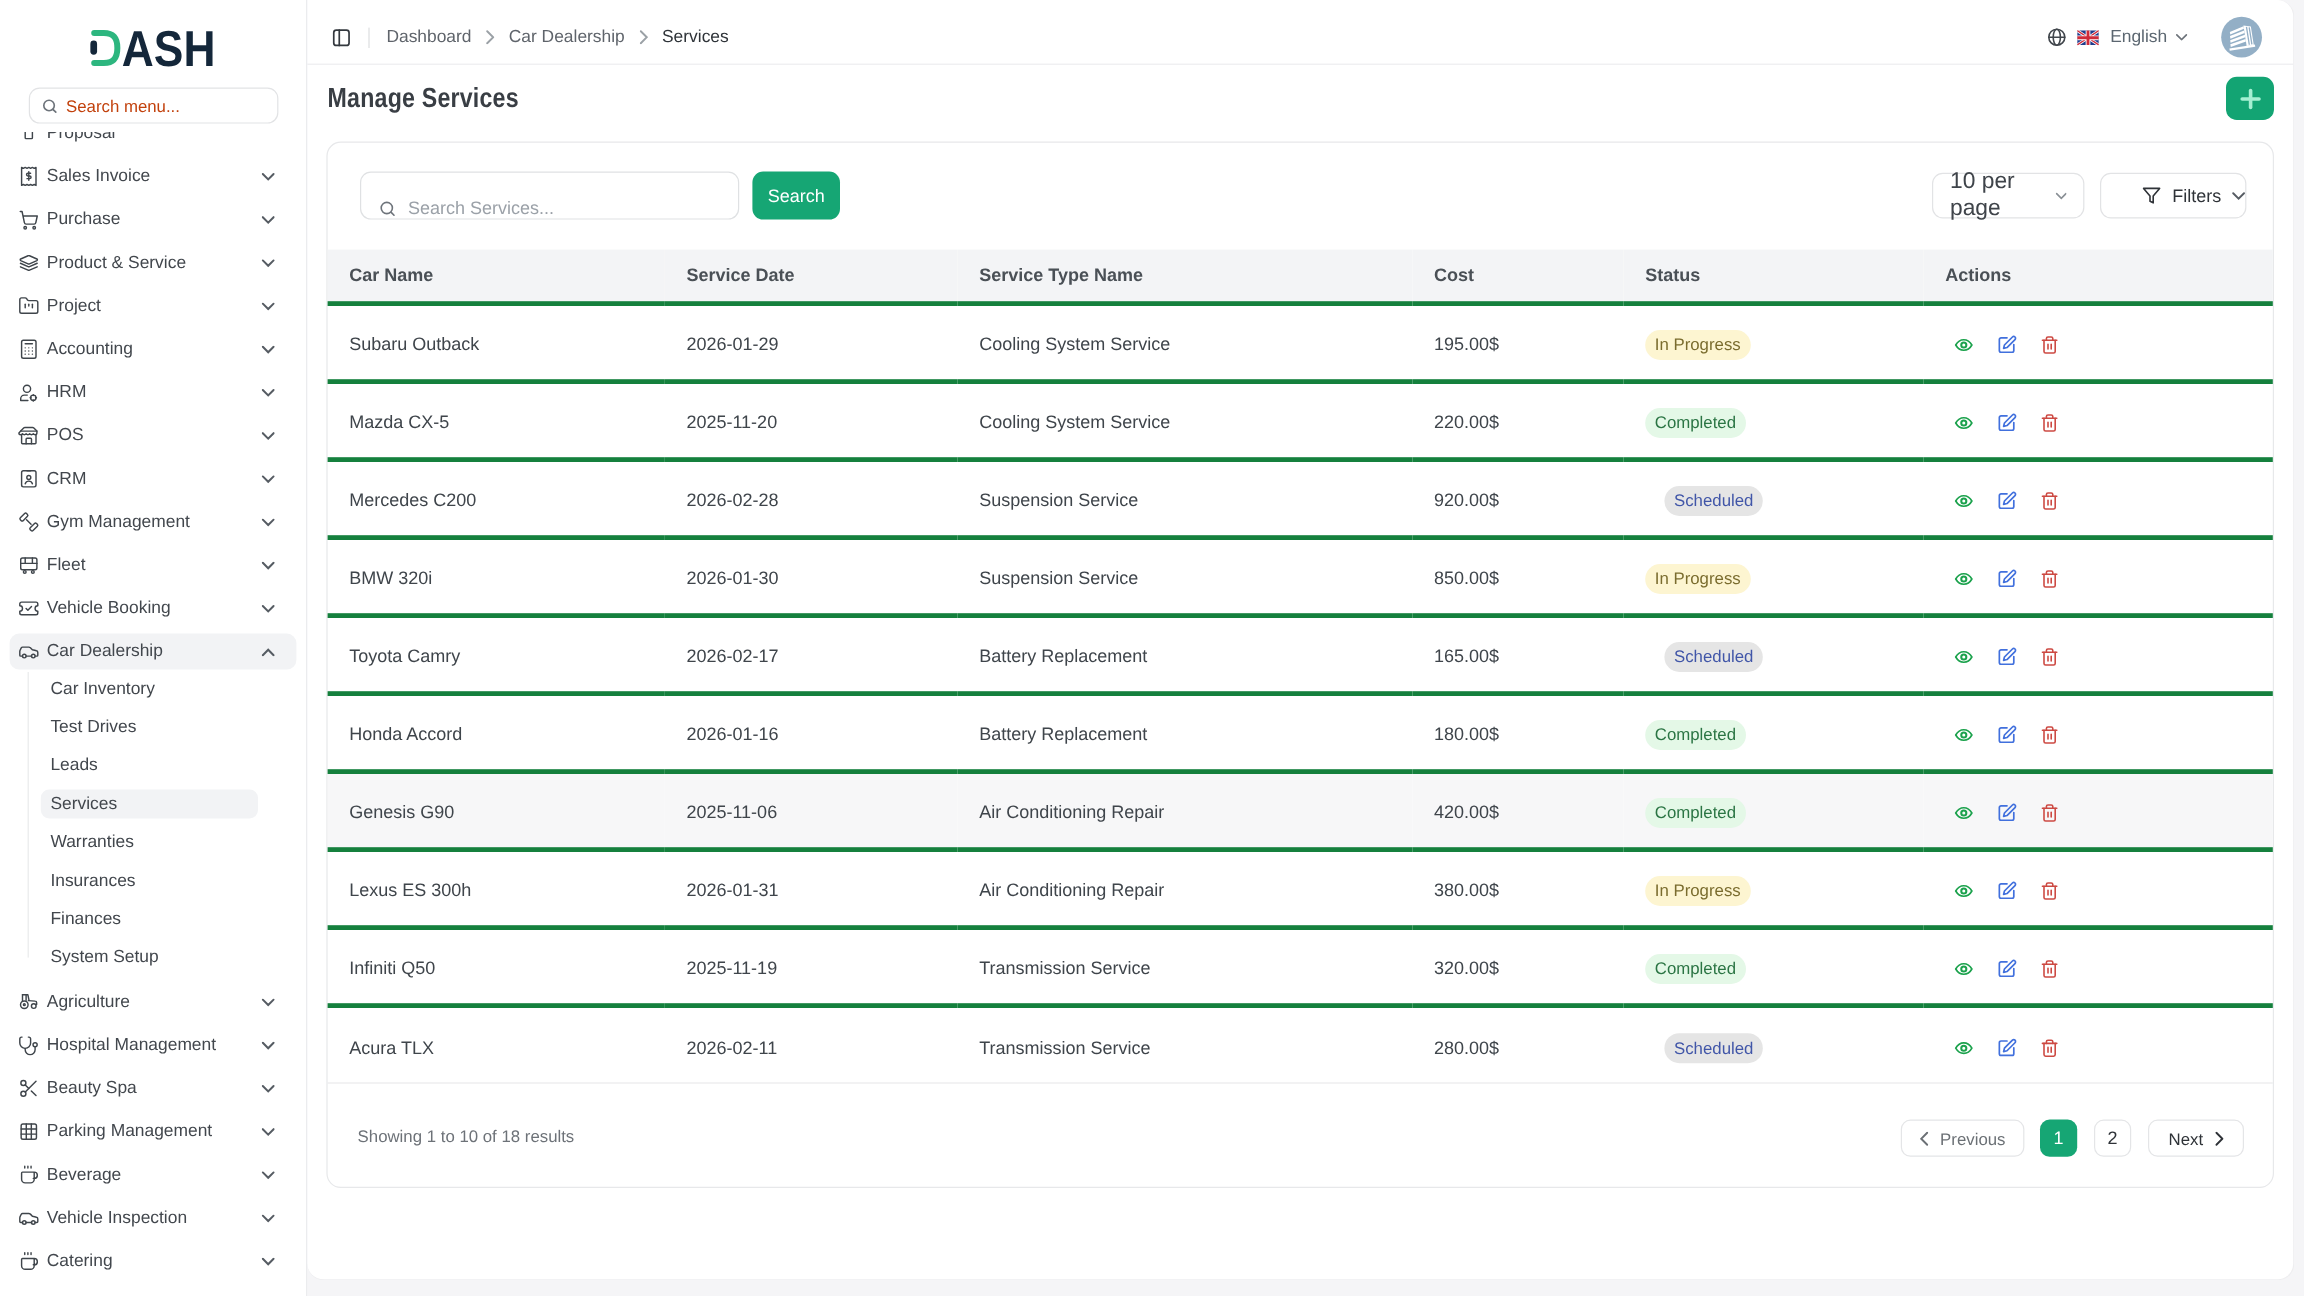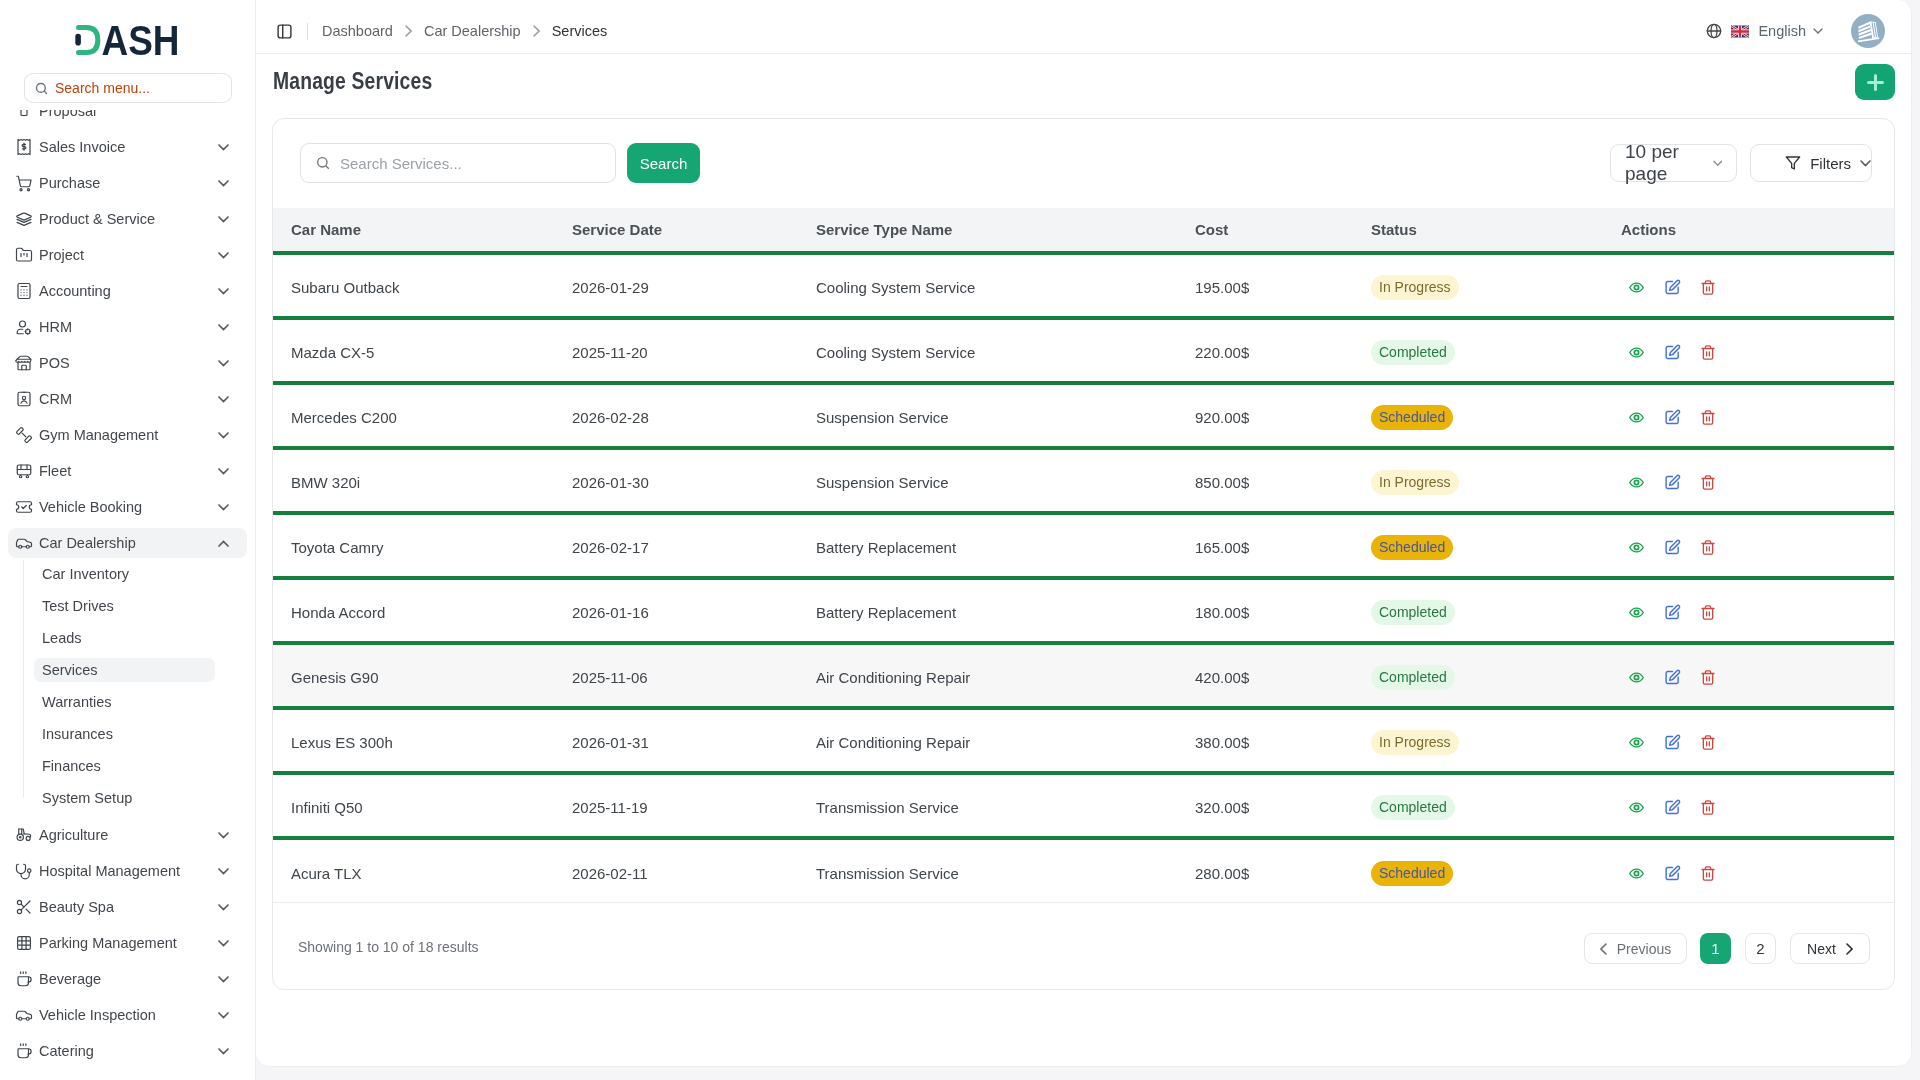--- a/index.html
+++ b/index.html
@@ -24,33 +24,33 @@
 .crumbs{position:absolute;left:20px;top:4px;height:54px;display:flex;align-items:center;}
 .crumbs .t{font-size:14.5px;color:#5f646b;}
 .crumbs .last{color:#2e3338;}
 .tright{position:absolute;right:26px;top:4px;height:54px;display:flex;align-items:center;}
 .avatar{width:34px;height:34px;border-radius:50%;background:#93afc6;display:flex;align-items:center;justify-content:center;}
 .h1{position:absolute;left:17px;top:68px;font-size:23px;font-weight:bold;color:#393e44;transform:scaleX(0.84);transform-origin:0 50%;letter-spacing:0.2px;}
 .addbtn{position:absolute;right:16px;top:64px;width:40px;height:36px;background:#13a473;border-radius:9px;}
 .addbtn:before{content:"";position:absolute;left:50%;top:50%;width:17px;height:3px;margin:-1.5px 0 0 -8.5px;background:#a5efd2;border-radius:2px;}
 .addbtn:after{content:"";position:absolute;left:50%;top:50%;width:3px;height:17px;margin:-8.5px 0 0 -1.5px;background:#a5efd2;border-radius:2px;}
 .card{position:absolute;left:16px;top:118px;width:1623px;height:872px;background:#fff;border:1px solid #e7e8ea;border-radius:12px;}
-.sinput{position:absolute;left:27px;top:24px;width:316px;height:40px;border:1px solid #dfe1e3;border-radius:9px;display:flex;align-items:center;padding-left:14px;gap:9px;}
+.sinput{position:absolute;left:27px;top:24px;width:316px;height:40px;border:1px solid #dfe1e3;border-radius:9px;display:flex;align-items:flex-end;padding-left:14px;gap:9px;}
 .sinput span{color:#9ba1a8;font-size:15px;}
 .sbtn{position:absolute;left:354px;top:24px;width:73px;height:40px;background:#16a674;border-radius:9px;color:#fff;font-size:15px;display:flex;align-items:center;justify-content:center;}
 .sel{position:absolute;left:1337px;top:25px;width:127px;height:38px;border:1px solid #e2e3e5;border-radius:9px;display:flex;align-items:center;padding:0 14px;color:#3f444a;font-size:19px;justify-content:space-between;}
 .fbtn{position:absolute;left:1477px;top:25px;width:122px;height:38px;border:1px solid #e2e3e5;border-radius:9px;display:flex;align-items:center;justify-content:flex-end;gap:9px;color:#2f3338;font-size:15px;}
 table{position:absolute;left:0;top:89px;width:1621px;border-collapse:collapse;table-layout:fixed;}
 th{background:#f3f4f6;height:45px;text-align:left;font-size:15px;color:#4a5056;padding:0 0 0 18px;font-weight:bold;}
 td{height:65px;border-top:4px solid #15803d;font-size:15px;color:#3f454b;padding:4px 0 0 18px;}
 tr.hov td{background:#f7f7f8;}
 .pill{display:inline-block;height:25px;line-height:25px;padding:0 8px;border-radius:13px;font-size:14px;}
 .pill.y{background:#fdf5d1;color:#7a6c2e;}
 .pill.g{background:#e4f8e7;color:#2b7544;}
-.pill.b{background:#eab308;color:#4156a8;}
+.pill.b{background:#e5e5e5;color:#4156a8;margin-left:16px;}
 .acts{display:flex;align-items:center;gap:19px;padding-left:7px;}
 .pgbar{position:absolute;left:0;bottom:0;width:1621px;height:87px;border-top:1px solid #e9eaec;margin-top:24px;}
 .pgbar .info{position:absolute;left:25px;top:36px;font-size:14px;color:#6d7278;}
 .pgflex{position:absolute;right:24px;top:30px;display:flex;align-items:center;}
 .pbtn{height:31px;border:1px solid #e4e5e7;border-radius:8px;background:#fff;display:flex;align-items:center;justify-content:center;font-size:14px;color:#6b7075;}
 .pnum{width:31px;height:31px;border-radius:8px;display:flex;align-items:center;justify-content:center;font-size:15px;}
 .pnum.on{background:#16a674;color:#fff;}
 .pnum.off{background:#fff;border:1px solid #e4e5e7;color:#2f3338;}
 </style>
 </head>

